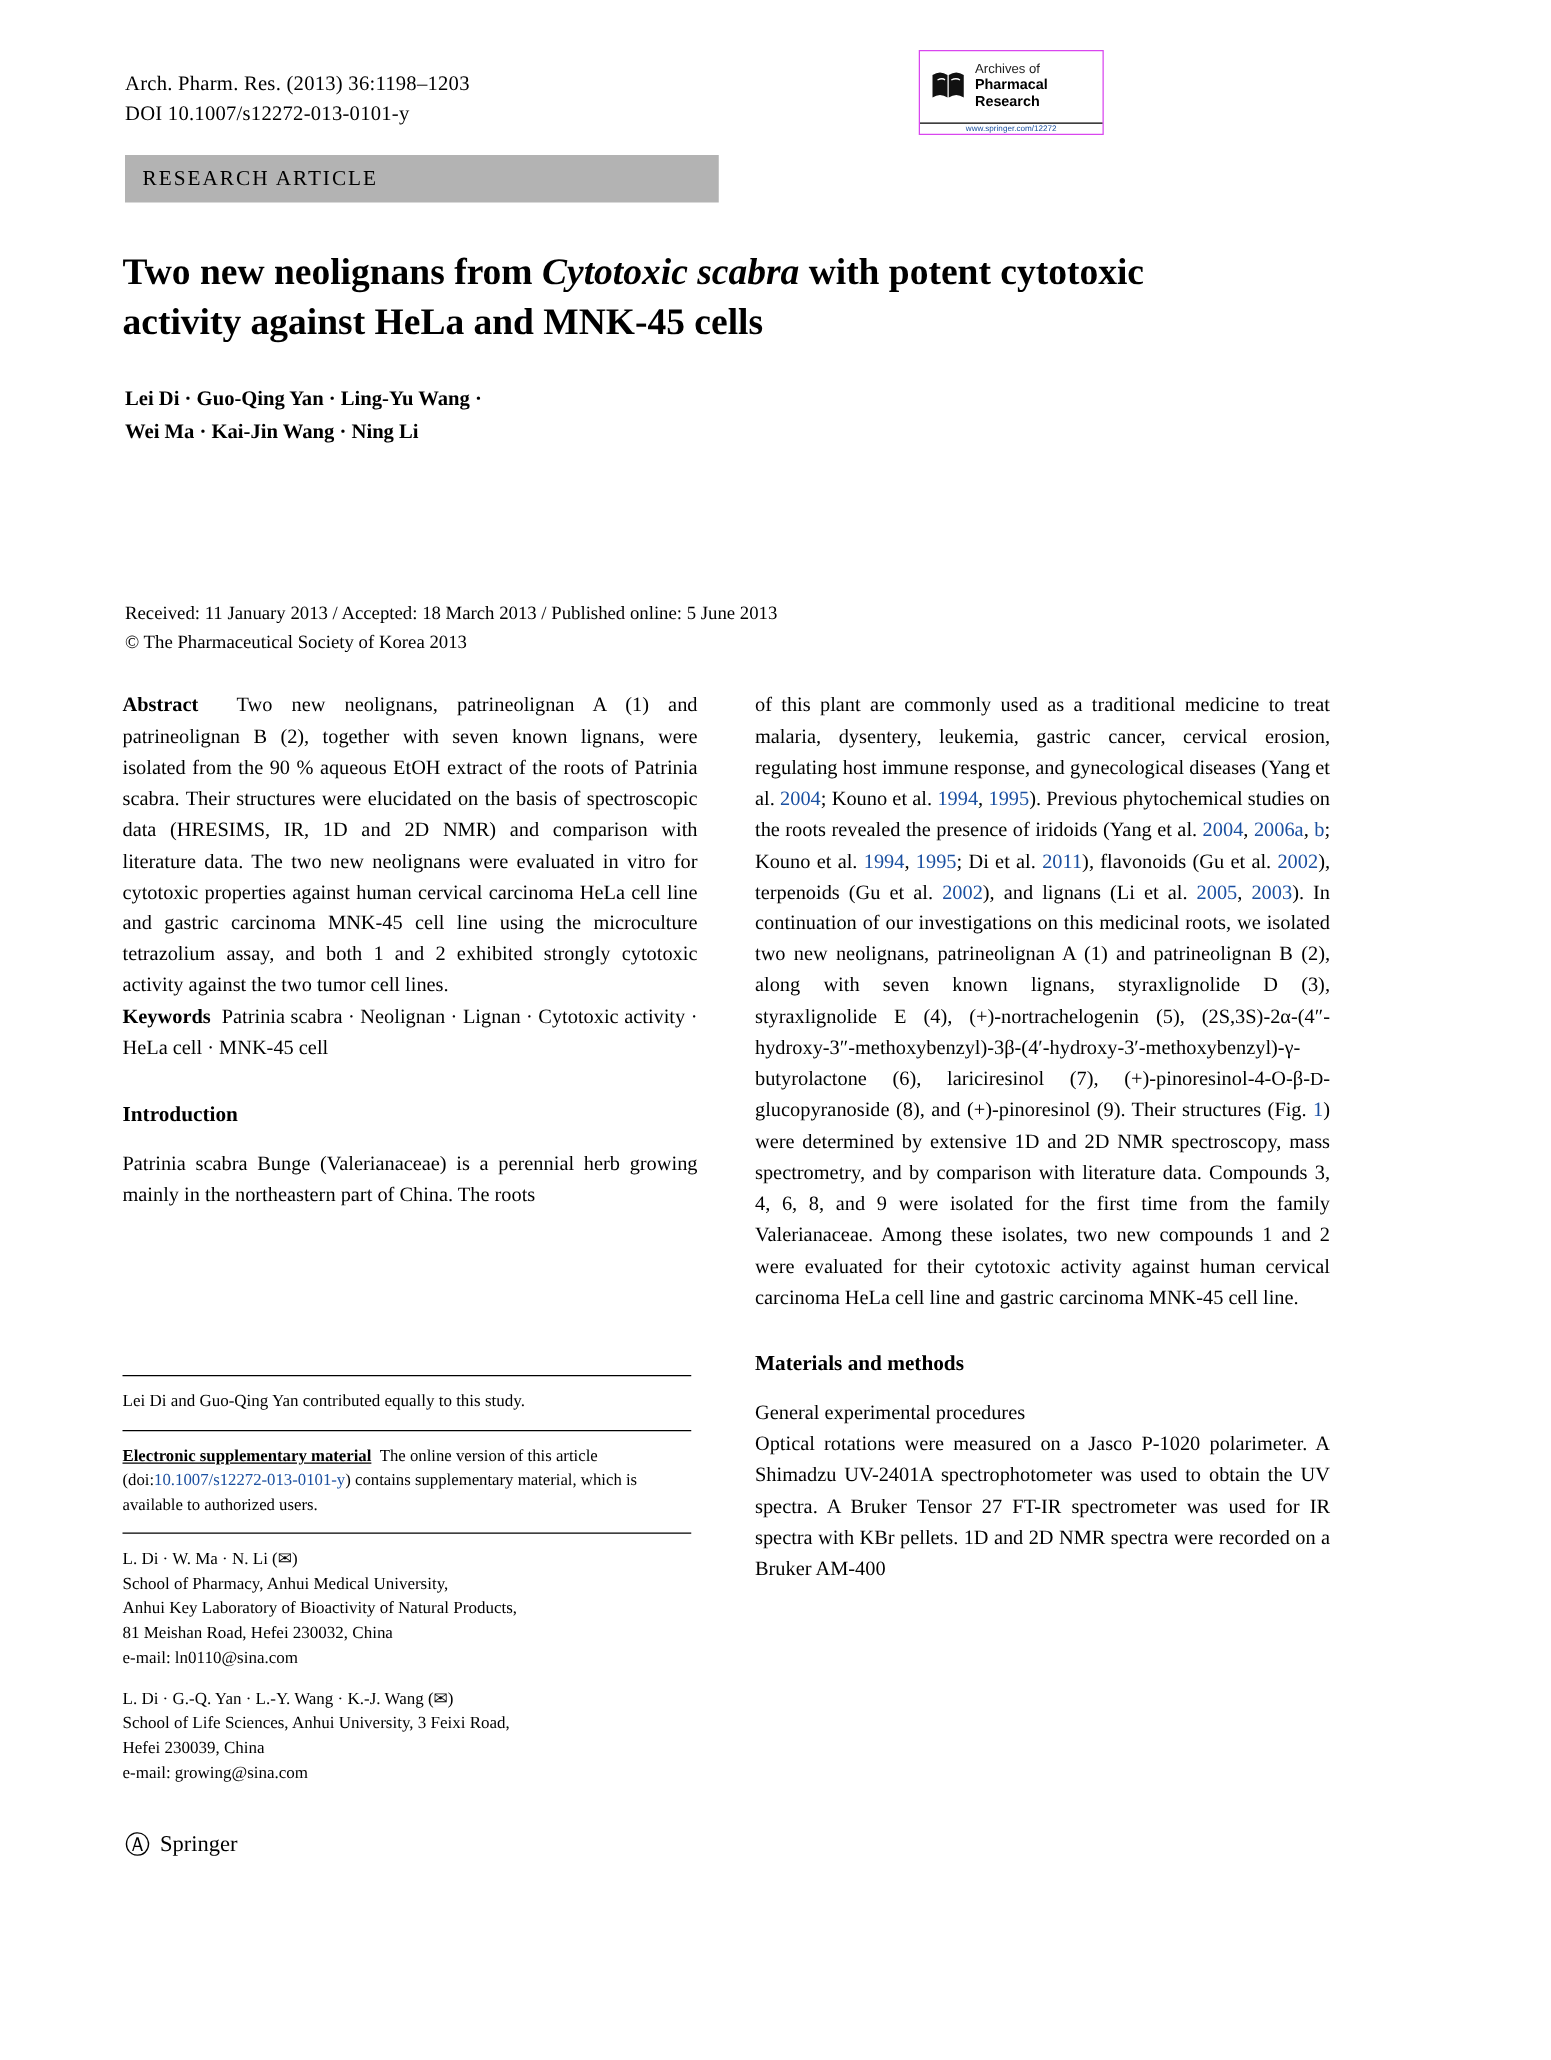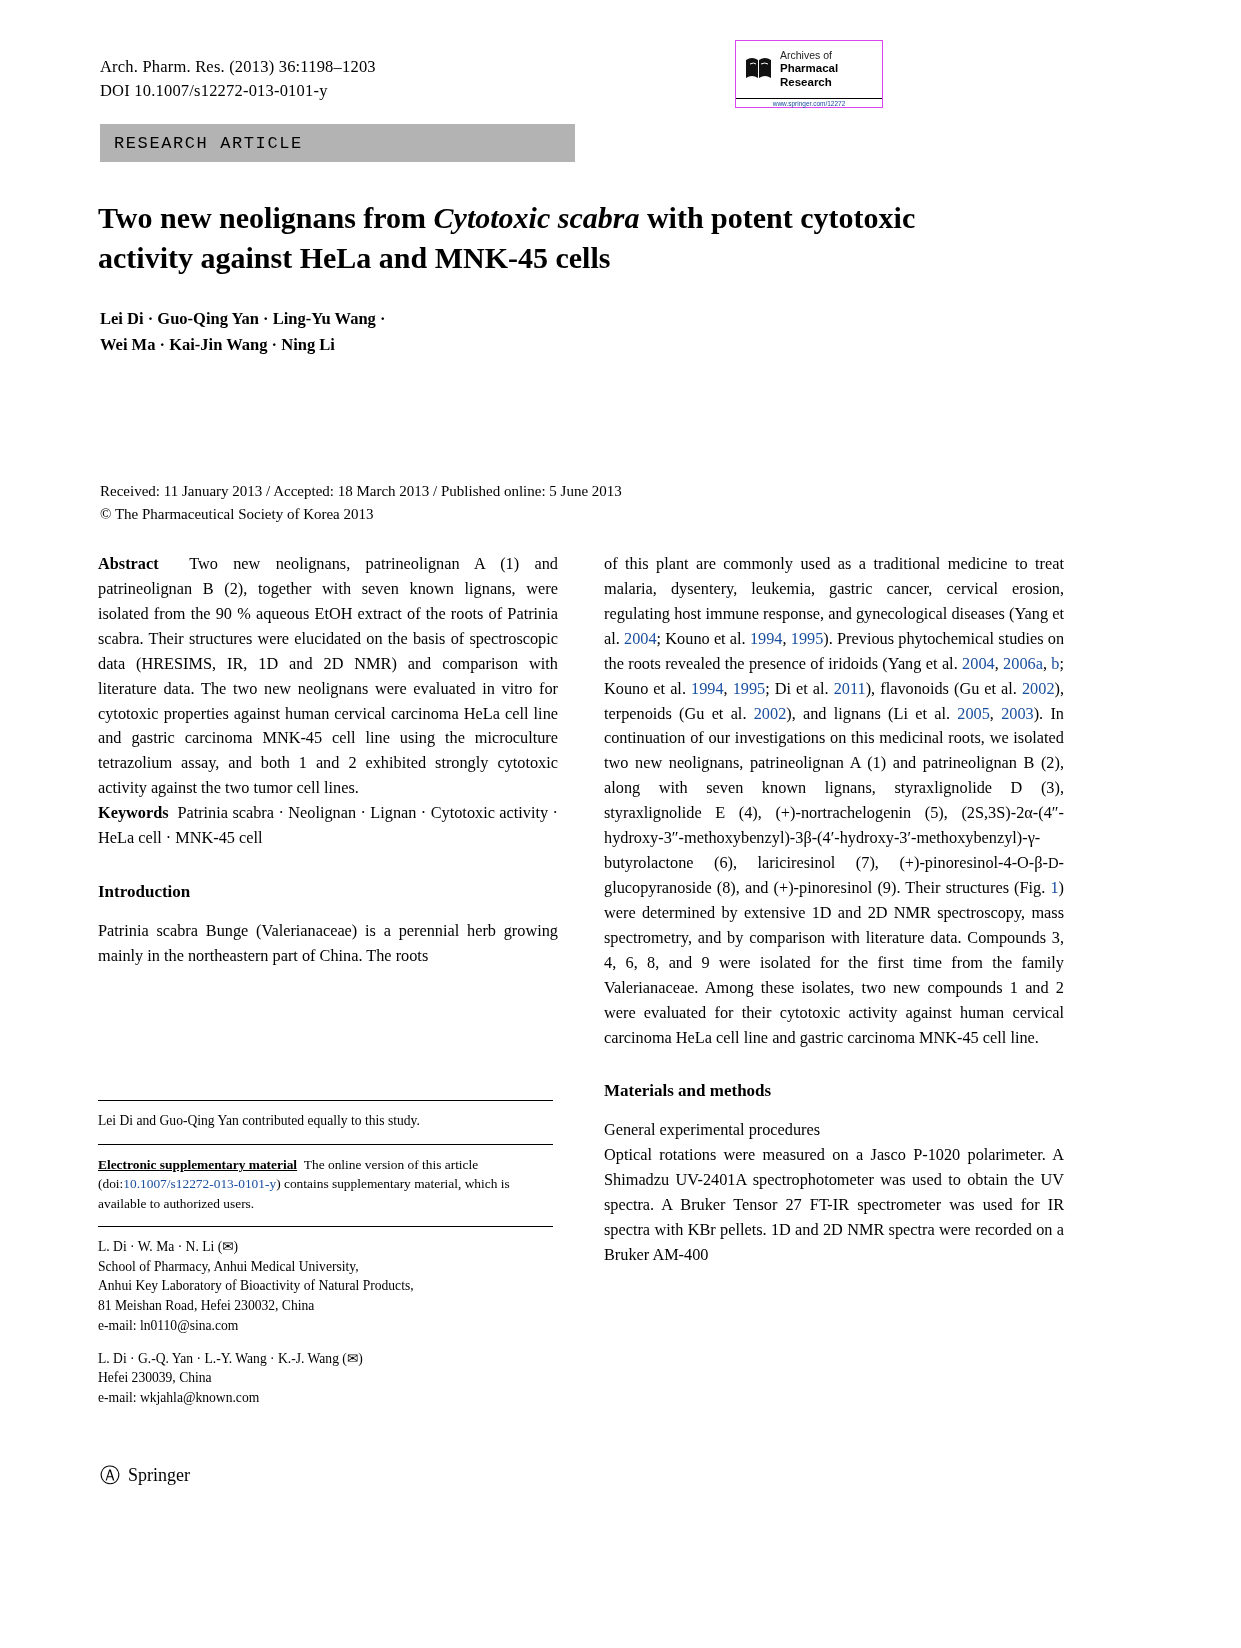--- a/index.html
+++ b/index.html
@@ -36,21 +36,21 @@
   }
 
   
   .ra-bar {
     position:absolute; left:100px; top:124px;
     width:475px; height:38px;
     background:#b3b3b3;
     display:flex; align-items:center;
   }
   .ra-bar span {
-    font-family:Liberation Mono, monospace;
+    font-family:Liberation Serif, serif;
     font-size:17px; letter-spacing:1.6px; padding-left:14px;text-align:center;
   }
 
   
   .title {
     position:absolute; left:98px; top:198px; width:900px;
     font-size:30px; font-weight:bold; line-height:1.32;
   }
   .title i { font-style:italic; }
 
@@ -158,22 +158,23 @@
     <div class="hr"></div>
     <div class="fn-block">
       <div>L. Di · W. Ma · N. Li (✉)</div>
       <div>School of Pharmacy, Anhui Medical University,</div>
       <div>Anhui Key Laboratory of Bioactivity of Natural Products,</div>
       <div>81 Meishan Road, Hefei 230032, China</div>
       <div>e-mail: ln0110@sina.com</div>
     </div>
     <div class="fn-block">
       <div>L. Di · G.-Q. Yan · L.-Y. Wang · K.-J. Wang (✉)</div>
+      <div>School of Life Sciences, Anhui University, 3 Feixi Road,</div>
       <div>Hefei 230039, China</div>
-      <div>e-mail: wkjahla@known.com</div>
+      <div>e-mail: growing@sina.com</div>
     </div>
   </div>
 
   <div class="springer">
     <span class="mark">Ⓐ</span>
     <span>Springer</span>
   </div>
 
   <div class="col col-r">
     <p><span>of this plant are commonly used as a traditional medicine to treat malaria, dysentery, leukemia, gastric cancer, cervical erosion, regulating host immune response, and gynecological diseases (Yang et al. </span><span class="lnk">2004</span><span>; Kouno et al. </span><span class="lnk">1994</span><span>, </span><span class="lnk">1995</span><span>). Previous phytochemical studies on the roots revealed the presence of iridoids (Yang et al. </span><span class="lnk">2004</span><span>, </span><span class="lnk">2006a</span><span>, </span><span class="lnk">b</span><span>; Kouno et al. </span><span class="lnk">1994</span><span>, </span><span class="lnk">1995</span><span>; Di et al. </span><span class="lnk">2011</span><span>), flavonoids (Gu et al. </span><span class="lnk">2002</span><span>), terpenoids (Gu et al. </span><span class="lnk">2002</span><span>), and lignans (Li et al. </span><span class="lnk">2005</span><span>, </span><span class="lnk">2003</span><span>). In continuation of our investigations on this medicinal roots, we isolated two new neolignans, patrineolignan A (1) and patrineolignan B (2), along with seven known lignans, styraxlignolide D (3), styraxlignolide E (4), (+)-nortrachelogenin (5), (2S,3S)-2α-(4″-hydroxy-3″-methoxybenzyl)-3β-(4′-hydroxy-3′-methoxybenzyl)-γ-butyrolactone (6), lariciresinol (7), (+)-pinoresinol-4-O-β-</span><span class="sc">D</span><span>-glucopyranoside (8), and (+)-pinoresinol (9). Their structures (Fig. </span><span class="lnk">1</span><span>) were determined by extensive 1D and 2D NMR spectroscopy, mass spectrometry, and by comparison with literature data. Compounds 3, 4, 6, 8, and 9 were isolated for the first time from the family Valerianaceae. Among these isolates, two new compounds 1 and 2 were evaluated for their cytotoxic activity against human cervical carcinoma HeLa cell line and gastric carcinoma MNK-45 cell line.</span></p>

